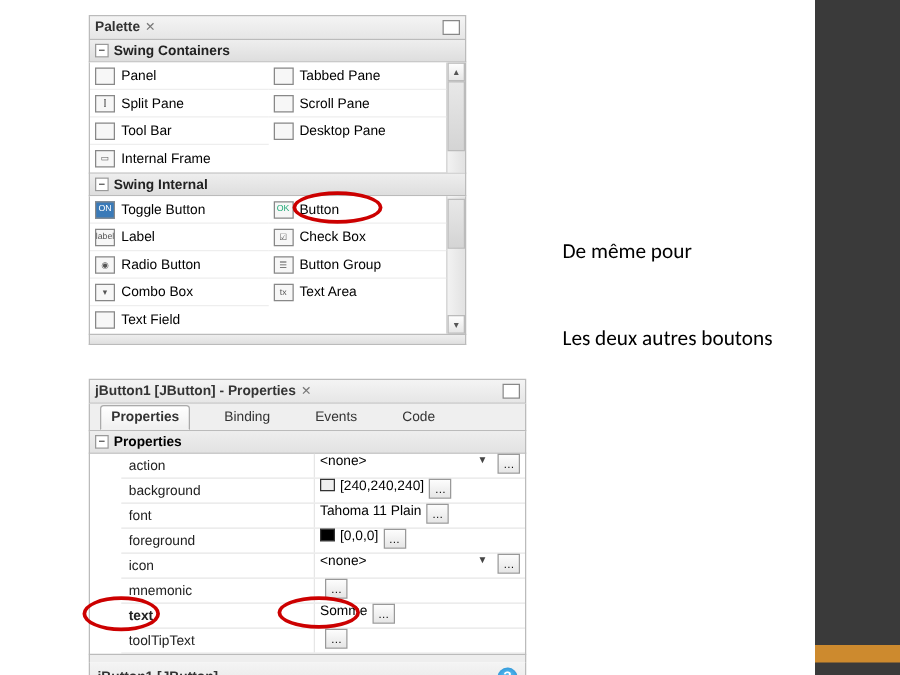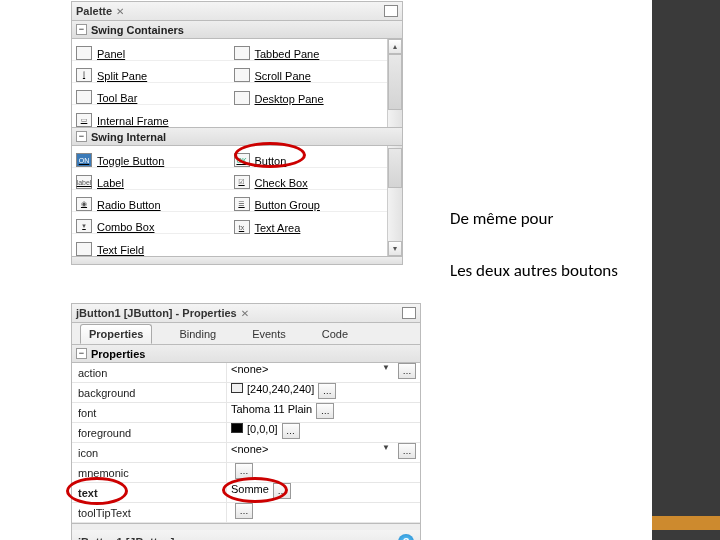--- a/index.html
+++ b/index.html
@@ -1,43 +1,43 @@
 <!DOCTYPE html>
 <html><head>
 <meta charset="utf-8">
 <style>
   * { box-sizing: border-box; margin: 0; padding: 0; }
   html, body { width: 720px; height: 540px; font-family: Tahoma, Arial, sans-serif; font-size: 11px; background: #fff; overflow: hidden; }
   .stage { position: relative; width: 720px; height: 540px; }
-  .left-panel { position: absolute; left: 71px; top: 1px; width: 332px; }
+  .left-panel { position: absolute; left: 71px; top: 12px; width: 302px; }
   .panel-header { height: 20px; background: linear-gradient(#f4f4f4,#e6e6e6); border:1px solid #bbb; display:flex; align-items:center; padding:0 4px; gap:4px; }
   .panel-header .title { font-weight: bold; color:#333; }
   .panel-header .spacer { flex:1; }
   .mini-icon { width:14px; height:12px; border:1px solid #888; background:#fff; display:inline-block; }
   .category-bar { height:18px; background:linear-gradient(#eeeeee,#dedede); border:1px solid #bbb; border-top:none; display:flex; align-items:center; padding:0 4px; gap:4px; font-weight:bold; color:#222; }
   .tree-toggle { width:11px; height:11px; border:1px solid #999; background:#fff; font-size:9px; line-height:9px; text-align:center; color:#555; }
   .grid { border:1px solid #bbb; border-top:none; background:#fff; }
   .grid-body { display:flex; }
   .grid-col { flex:1; }
-  .grid-row { height:22px; display:flex; align-items:flex-end; padding:0 4px; gap:5px; border-bottom:1px solid #eee; position:relative;text-decoration:underline; }
+  .grid-row { height:22px; display:flex; align-items:center; padding:0 4px; gap:5px; border-bottom:1px solid #eee; position:relative; }
   .grid-row:last-child { border-bottom:none; }
   .comp-icon { width:16px; height:14px; border:1px solid #888; background:#f7f7f7; display:flex; align-items:center; justify-content:center; font-size:7px; color:#555; }
   .scrollbar { width:15px; background:linear-gradient(90deg,#f2f2f2,#e2e2e2); border-left:1px solid #ccc; display:flex; flex-direction:column; }
   .sb-btn { height:15px; border:1px solid #bbb; background:linear-gradient(#fefefe,#e6e6e6); display:flex; align-items:center; justify-content:center; font-size:8px; color:#555; }
   .sb-track { flex:1; }
   .sb-thumb { width:100%; background:linear-gradient(#e8e8e8,#d4d4d4); border:1px solid #bbb; }
   .red-oval { position:absolute; border:3px solid #c00; border-radius:50%; pointer-events:none; }
 
   .props-panel { position:absolute; left:71px; top:303px; width:350px; }
   .tabs { height:22px; border:1px solid #bbb; border-top:none; background:#efefef; display:flex; align-items:flex-end; padding:0 8px; gap:18px; }
   .tab { height:20px; padding:0 8px; display:flex; align-items:center; color:#333; border:1px solid transparent; }
   .tab.active { background:linear-gradient(#fff,#f0f0f0); border:1px solid #aaa; border-bottom:1px solid #f0f0f0; border-radius:3px 3px 0 0; font-weight:bold; }
   .prop-cat { height:18px; background:linear-gradient(#eee,#e2e2e2); border:1px solid #bbb; border-top:none; display:flex; align-items:center; padding:0 4px; gap:4px; font-weight:bold; }
   .prop-table { border:1px solid #bbb; border-top:none; }
-  .prop-row { height:20px; display:flex; align-items:stretch; border-bottom:1px solid #e6e6e6; }
+  .prop-row { height:20px; display:flex; align-items:stretch; border-bottom:1px solid #e6e6e6;margin-left:25px; }
   .prop-row:last-child { border-bottom:none; }
   .prop-name { width:155px; padding:0 6px; display:flex; align-items:center; color:#222; border-right:1px solid #e6e6e6; }
   .prop-name.bold { font-weight:bold; }
   .prop-val { flex:1; display:flex; align-items:flex-start; padding:0 4px; gap:4px; position:relative; }
   .dd-arrow { font-size:8px; color:#444; margin-left:auto; margin-right:4px; }
   .ell-btn { width:18px; height:16px; border:1px solid #999; background:linear-gradient(#fdfdfd,#e6e6e6); font-size:9px; display:flex; align-items:center; justify-content:center; }
   .swatch { width:12px; height:10px; border:1px solid #333; display:inline-block; }
   .footer-bar { height:24px; background:linear-gradient(#f4f4f4,#e6e6e6); border:1px solid #bbb; border-top:none; display:flex; align-items:center; padding:0 6px; font-weight:bold; color:#333; }
   .help-icon { width:16px; height:16px; border-radius:50%; background:radial-gradient(#6cf,#28c); color:#fff; font-weight:bold; display:flex; align-items:center; justify-content:center; margin-left:auto; font-size:11px; }
 
@@ -245,20 +245,20 @@
         <div class="red-oval" style="left:-6px; top:114px; width:62px; height:28px;"></div>
         <div class="red-oval" style="left:150px; top:114px; width:66px; height:26px;"></div>
       </div>
     <div style="height:6px; background:#eee; border-left:1px solid #bbb; border-right:1px solid #bbb;"></div>
     <div class="footer-bar">
       <span>jButton1 [JButton]</span>
       <span class="help-icon">?</span>
     </div>
   </div>
 
-  <div class="annot" style="top:208px;">De même pour</div>
+  <div class="annot" style="top:190px;">De même pour</div>
   <div class="annot" style="top:260px;">Les deux autres boutons</div>
 
   <div class="sidebar">
     <div class="accent"></div>
   </div>
 
 </div>
 
 </body></html>

